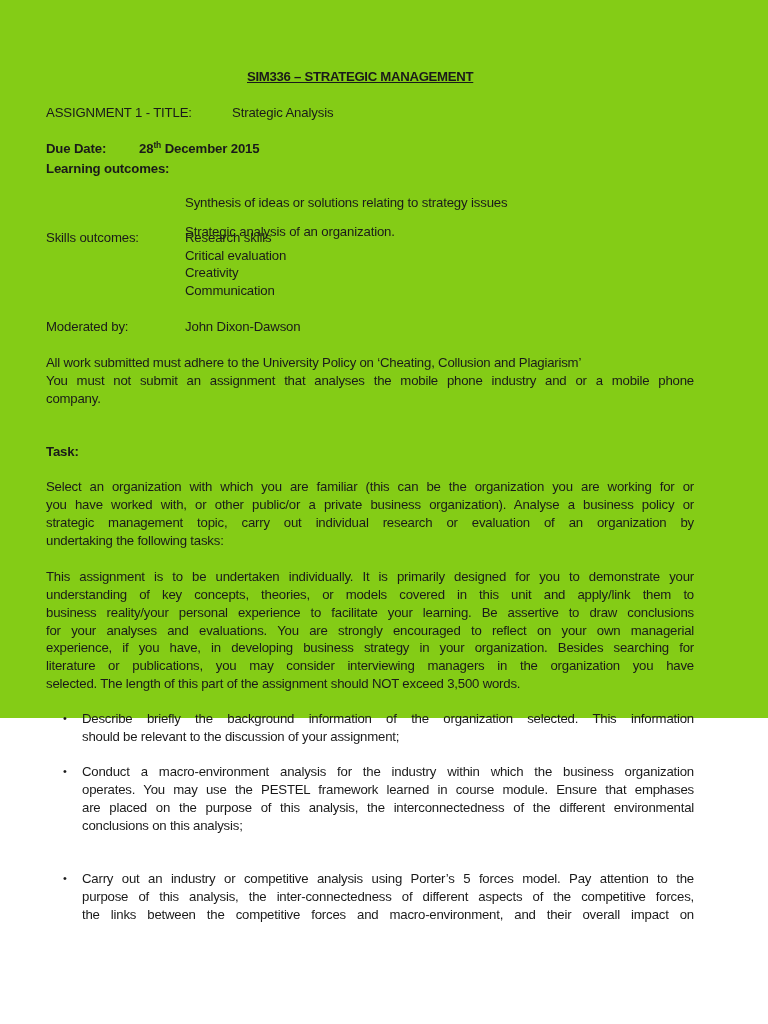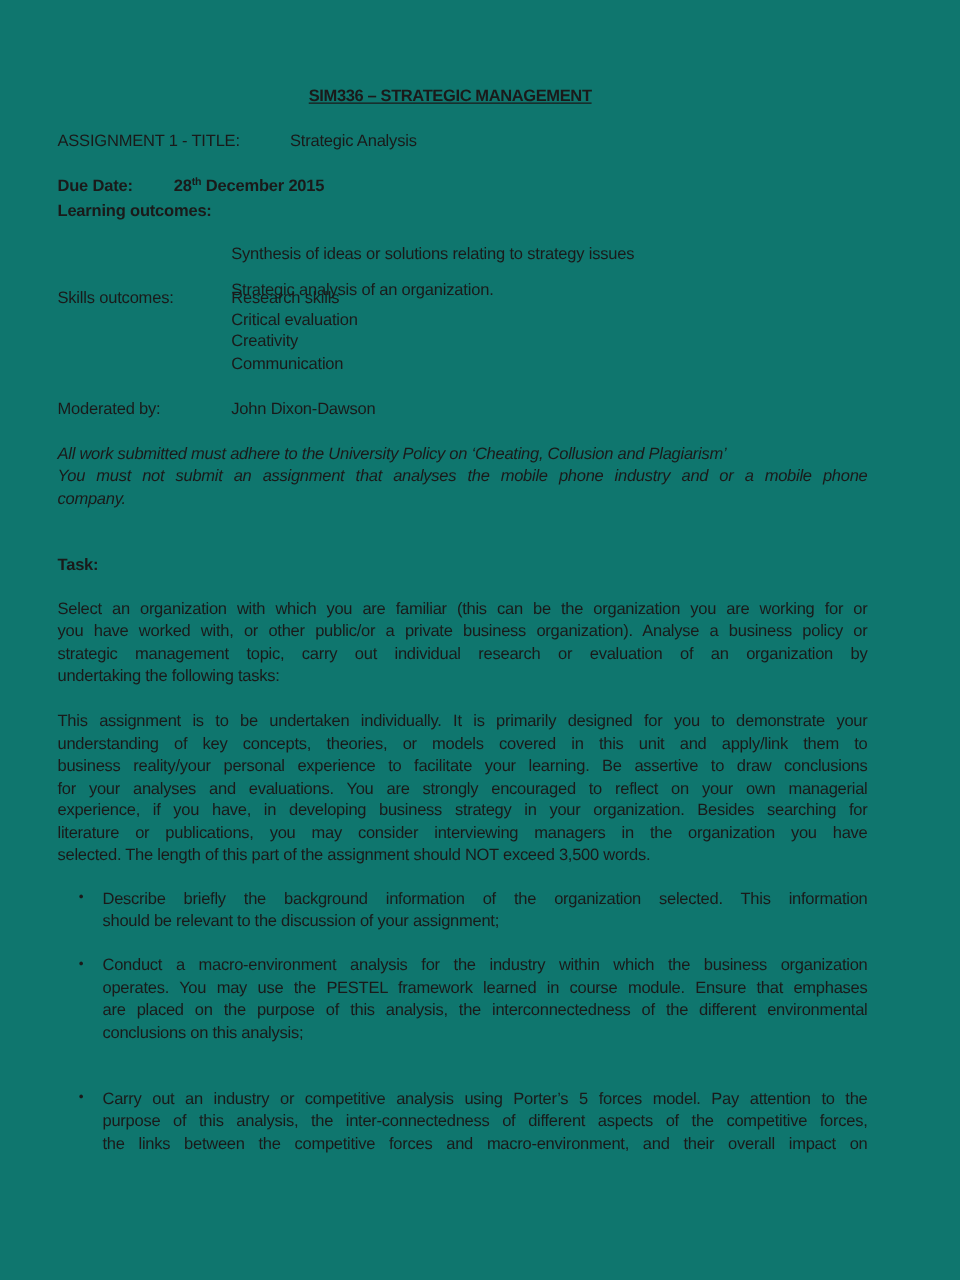--- a/index.html
+++ b/index.html
@@ -12,22 +12,22 @@
     height: 1024px;
     position: relative;
     overflow: hidden;
     font-family: "Liberation Sans", "DejaVu Sans", sans-serif;
     color: #1a1a1a;
     font-size: 13.2px;
   }
   .page {
     position: absolute;
     left: 0; top: 0;
-    width: 768px; height: 1024px;
-    background: #0f766e;
+    width: 768px; height: 718px;
+    background: #84cc16;
   }
   .title-wrap {
     position: absolute;
     top: 68px;
     left: 247px;
     font-weight: bold;
     text-decoration: underline;
     font-size: 13.2px;
     letter-spacing: -0.3px;
     line-height: 18px;
@@ -88,21 +88,21 @@
 
   <div class="label" style="top:229px;">Skills outcomes:</div>
   <div class="val" style="top:229px; left:185px;">Research skills</div>
   <div class="val" style="top:247px; left:185px;">Critical evaluation</div>
   <div class="val" style="top:264px; left:185px;">Creativity</div>
   <div class="val" style="top:282px; left:185px;">Communication</div>
 
   <div class="label" style="top:318px;text-align:center;">Moderated by:</div>
   <div class="val" style="top:318px; left:185px;">John Dixon-Dawson</div>
 
-  <div class="para" style="top:354px;font-style:italic;">
+  <div class="para" style="top:354px;">
     <span class="para-line last">All work submitted must adhere to the University Policy on ‘Cheating, Collusion and Plagiarism’</span>
     <span class="para-line">You must not submit an assignment that analyses the mobile phone industry and or a mobile phone</span>
     <span class="para-line last">company.</span>
   </div>
 
   <div class="label bold" style="top:443px;">Task:</div>
 
   <div class="para" style="top:478px;">
     <span class="para-line">Select an organization with which you are familiar (this can be the organization you are working for or</span>
     <span class="para-line">you have worked with, or other public/or a private business organization).  Analyse a business policy or</span>

